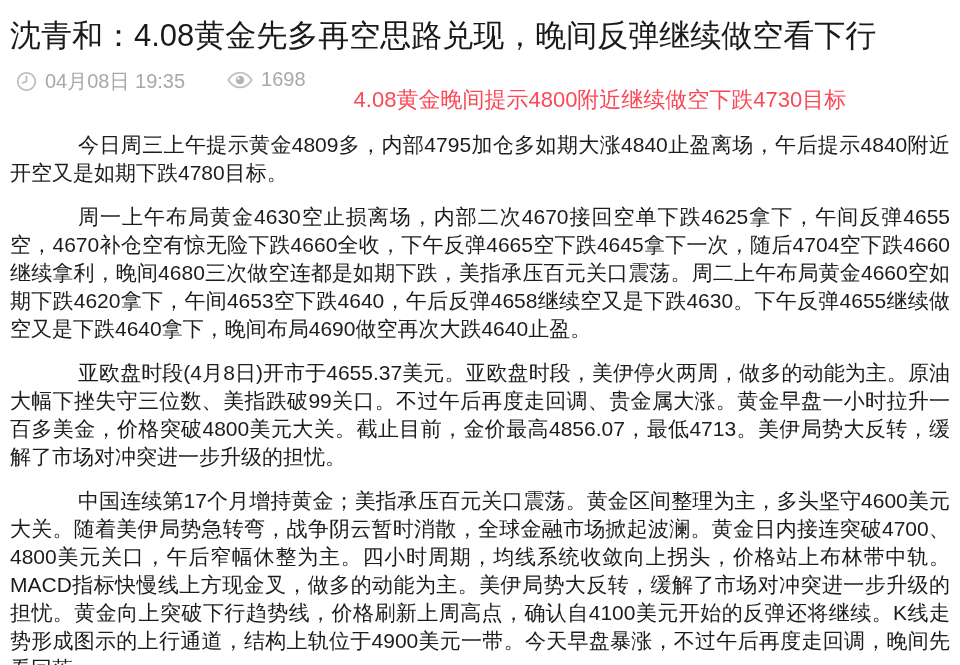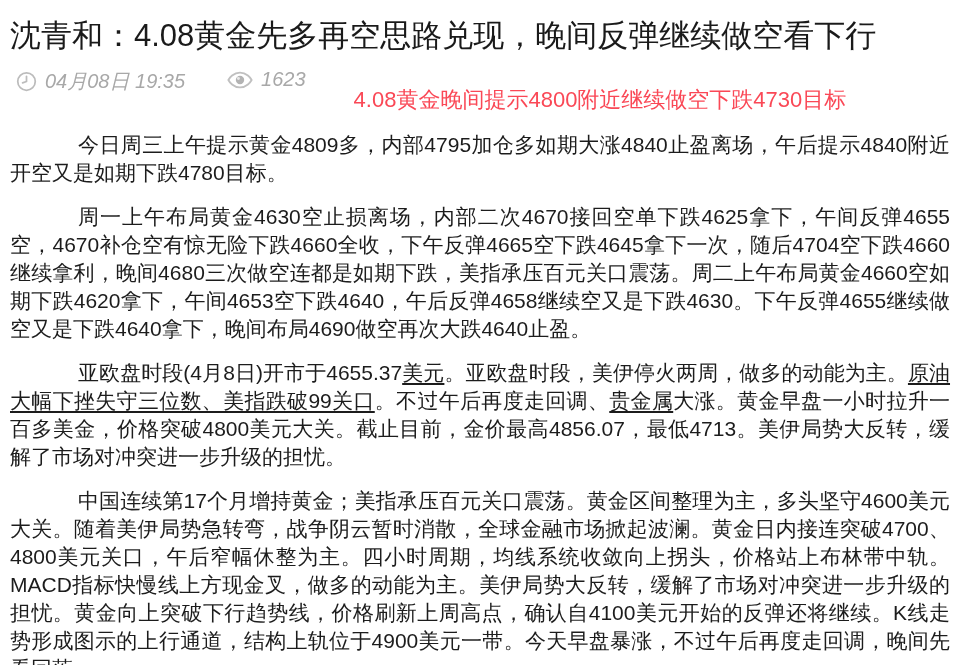--- a/index.html
+++ b/index.html
@@ -25,42 +25,41 @@
   .meta-row {
     display: flex;
     align-items: flex-start;
     margin: 0 0 8px 6px;
   }
   .meta-item {
     display: flex;
     align-items: center;
     color: #a8a8a8;
     font-size: 20px;
-    font-style: italic;
   }
   .meta-item .icon { margin-right: 8px; display: inline-flex; }
   .meta-date { margin-right: 42px; }
   .highlight-text {
     color: #fa4856;
     font-size: 22px;
     margin-left: 48px;
     margin-top: 17px;
     white-space: nowrap;
   }
 
   .article-body { margin-top: 10px; }
   .para {
     font-size: 21px;
     line-height: 28px;
     color: #1c1c1c;
     margin: 16px 0 3px 0;
     text-indent: 68px;
     text-align: justify;
   }
-  .para .u { text-decoration: underline; text-underline-offset: 3px; }
+  .para .u { text-underline-offset: 3px; }
 </style>
 </head>
 <body>
 
 <div class="container">
 
   <h1 class="article-title">沈青和：4.08黄金先多再空思路兑现，晚间反弹继续做空看下行</h1>
 
   <div class="meta-row">
     <div class="meta-item meta-date">
@@ -73,21 +72,21 @@
       <span>04月08日 19:35</span>
     </div>
     <div class="meta-item">
       <span class="icon">
         <svg width="26" height="20" viewBox="0 0 28 20" fill="none">
           <path d="M14 2 C7 2 2.5 8 1.5 10 C2.5 12 7 18 14 18 C21 18 25.5 12 26.5 10 C25.5 8 21 2 14 2 Z" stroke="#c0c0c0" stroke-width="2"></path>
           <circle cx="14" cy="10" r="4.5" fill="#b3b3b3"></circle>
           <circle cx="12.3" cy="8.4" r="1.6" fill="#e8e8e8"></circle>
         </svg>
       </span>
-      <span>1623</span>
+      <span>1698</span>
     </div>
     <div class="highlight-text" style="color: rgb(250, 72, 86);">4.08黄金晚间提示4800附近继续做空下跌4730目标</div>
   </div>
 
   <div class="article-body">
       <p class="para"><span>今日周三上午提示黄金4809多，内部4795加仓多如期大涨4840止盈离场，午后提示4840附近开空又是如期下跌4780目标。</span></p>
       <p class="para"><span>周一上午布局黄金4630空止损离场，内部二次4670接回空单下跌4625拿下，午间反弹4655空，4670补仓空有惊无险下跌4660全收，下午反弹4665空下跌4645拿下一次，随后4704空下跌4660继续拿利，晚间4680三次做空连都是如期下跌，美指承压百元关口震荡。周二上午布局黄金4660空如期下跌4620拿下，午间4653空下跌4640，午后反弹4658继续空又是下跌4630。下午反弹4655继续做空又是下跌4640拿下，晚间布局4690做空再次大跌4640止盈。</span></p>
       <p class="para"><span>亚欧盘时段(4月8日)开市于4655.37</span><span class="u">美元</span><span>。亚欧盘时段，美伊停火两周，做多的动能为主。</span><span class="u">原油大幅下挫失守三位数、美指跌破99关口</span><span>。不过午后再度走回调、</span><span class="u">贵金属</span><span>大涨。黄金早盘一小时拉升一百多美金，价格突破4800美元大关。截止目前，金价最高4856.07，最低4713。美伊局势大反转，缓解了市场对冲突进一步升级的担忧。</span></p>
       <p class="para"><span>中国连续第17个月增持黄金；美指承压百元关口震荡。黄金区间整理为主，多头坚守4600美元大关。随着美伊局势急转弯，战争阴云暂时消散，全球金融市场掀起波澜。黄金日内接连突破4700、4800美元关口，午后窄幅休整为主。四小时周期，均线系统收敛向上拐头，价格站上布林带中轨。MACD指标快慢线上方现金叉，做多的动能为主。美伊局势大反转，缓解了市场对冲突进一步升级的担忧。黄金向上突破下行趋势线，价格刷新上周高点，确认自4100美元开始的反弹还将继续。K线走势形成图示的上行通道，结构上轨位于4900美元一带。今天早盘暴涨，不过午后再度走回调，晚间先看回落。</span></p>
     </div>

